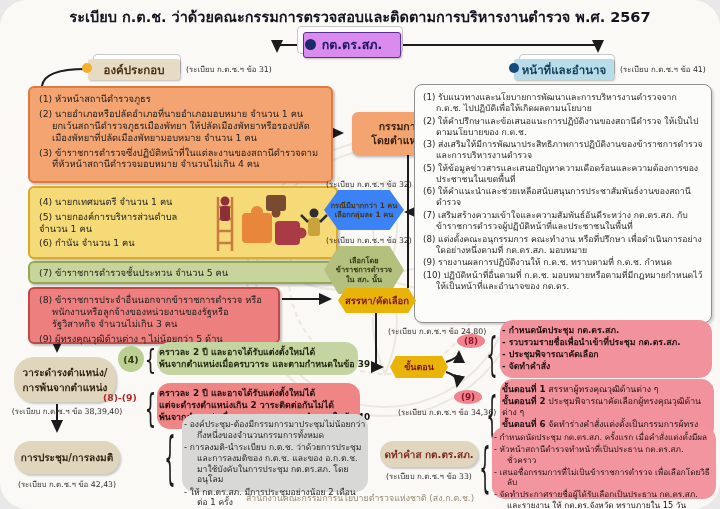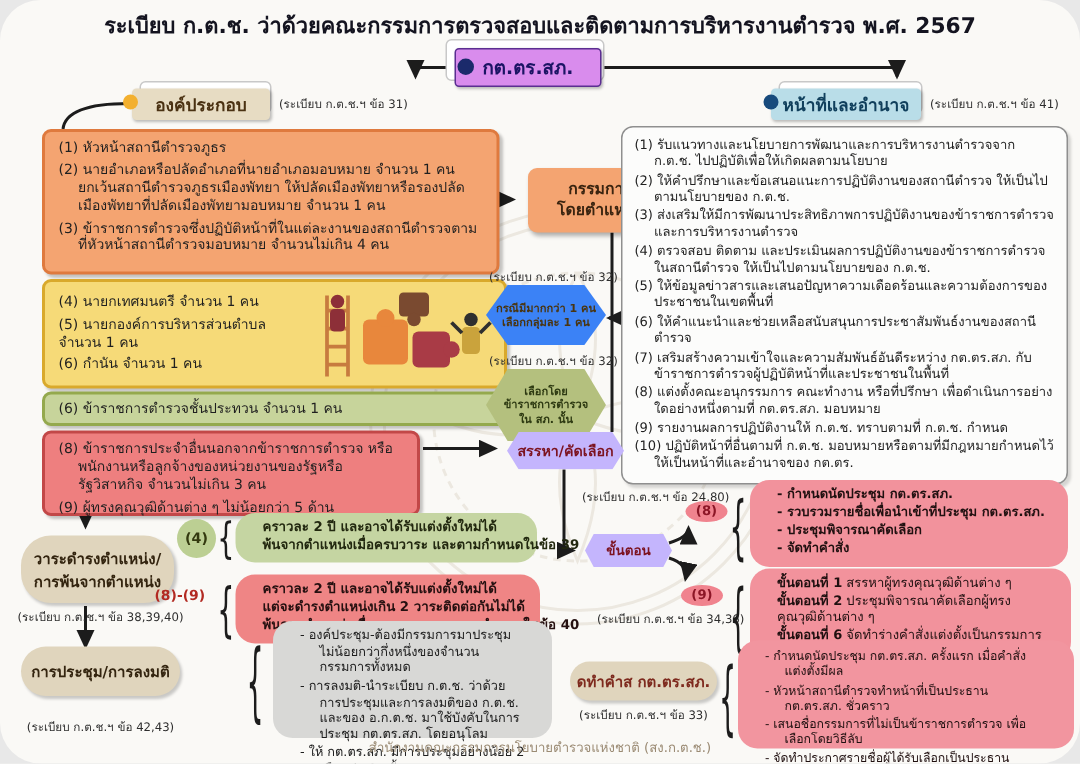--- a/index.html
+++ b/index.html
@@ -32,27 +32,27 @@
   .dutybox .li{margin-bottom:1.5px;}
   .exofficio{background:#f4a471;border-radius:6px;display:flex;align-items:center;justify-content:center;
              text-align:center;font-weight:bold;font-size:10.5px;color:#3a2410;line-height:1.25;
              box-shadow:1.5px 2px 3px rgba(0,0,0,.3);}
   .hex{clip-path:polygon(18% 0,82% 0,100% 50%,82% 100%,18% 100%,0 50%);
        display:flex;align-items:center;justify-content:center;text-align:center;
        font-size:7.4px;font-weight:bold;line-height:1.25;white-space:pre-line;}
   .hex-yellow{background:#3b82f6;color:#4a3510;}
   .hex-green{background:#b4c07e;color:#2e3a12;}
   .lens{clip-path:polygon(10% 0,90% 0,100% 50%,90% 100%,10% 100%,0 50%);
-        background:#c4b5fd;color:#7c1320;font-weight:bold;display:flex;align-items:center;
+        background:#eab308;color:#7c1320;font-weight:bold;display:flex;align-items:center;
         justify-content:center;font-size:9.5px;}
   .spill{background:#f0838e;border-radius:50%;color:#8c1626;font-weight:bold;font-size:8.8px;
          display:flex;align-items:center;justify-content:center;}
   .gcirc{background:#bccf93;border-radius:50%;color:#33390f;font-weight:bold;font-size:9.5px;
          display:flex;align-items:center;justify-content:center;}
-  .bubble{border-radius:13px;padding:5px 18px;line-height:1.25;}
+  .bubble{border-radius:13px;padding:5px 2px;line-height:1.25;}
   .bub-pink{background:#f2929c;color:#201010;font-size:8.7px;font-weight:600;}
   .bub-pink .li{margin-bottom:1px;white-space:nowrap;}
   .bub-green{background:#c5d5a2;color:#22280f;font-size:8.9px;font-weight:600;}
   .bub-red{background:#ef8585;color:#251010;font-size:8.9px;font-weight:600;}
   .bub-gray{background:#d8d8d6;color:#1d1d1d;font-size:8.5px;}
   .bub-gray .li,.bub-ch .li{white-space:normal;margin-bottom:2px;}
   .bub-ch{background:#f2959f;color:#201010;font-size:8.2px;}
   .nowrapli .li{white-space:nowrap;margin-bottom:1px;}
   .capsule{background:#e0d5bd;border-radius:20px;display:flex;flex-direction:column;align-items:center;
            justify-content:center;font-weight:bold;color:#33240f;text-align:center;
@@ -156,21 +156,21 @@
     <rect x="58" y="6" width="20" height="16" rx="3" fill="#7a4a30"></rect>
     <circle cx="68" cy="24" r="4.5" fill="#7a4a30"></circle>
     <circle cx="106" cy="24" r="4.5" fill="#2f2f2f"></circle>
     <rect x="100" y="29" width="12" height="18" rx="3" fill="#caa33c"></rect>
     <line x1="100" y1="33" x2="93" y2="26" stroke="#2f2f2f" stroke-width="2.5"></line>
     <line x1="112" y1="33" x2="119" y2="26" stroke="#2f2f2f" stroke-width="2.5"></line>
   </svg>
 
   <div class="el abox box-green" style="left:28px;top:261px;width:310px;height:23px;">
     <div>
-        <div class="li">(6) ข้าราชการตำรวจชั้นประทวน จำนวน 1 คน</div>
+        <div class="li">(7) ข้าราชการตำรวจชั้นประทวน จำนวน 5 คน</div>
       </div>
   </div>
 
   <div class="el abox box-red" style="left:28px;top:287px;width:252px;height:57px;">
     <div>
         <div class="li hang">(8) ข้าราชการประจำอื่นนอกจากข้าราชการตำรวจ หรือพนักงานหรือลูกจ้างของหน่วยงานของรัฐหรือรัฐวิสาหกิจ จำนวนไม่เกิน 3 คน</div>
         <div class="li hang">(9) ผู้ทรงคุณวุฒิด้านต่าง ๆ ไม่น้อยกว่า 5 ด้าน</div>
       </div>
   </div>
 
@@ -183,21 +183,20 @@
   <div class="el ref refcenter" style="left:326px;top:234px;width:84px;">(ระเบียบ ก.ต.ช.ฯ ข้อ 32)</div>
   <div class="el hex hex-green" style="left:324px;top:246px;width:80px;height:48px;">เลือกโดย
 ข้าราชการตำรวจ
 ใน สภ. นั้น</div>
 
   <div class="el dutybox" style="left:414px;top:84px;width:298px;height:239px;">
     <div>
         <div class="li hang">(1) รับแนวทางและนโยบายการพัฒนาและการบริหารงานตำรวจจาก ก.ต.ช. ไปปฏิบัติเพื่อให้เกิดผลตามนโยบาย</div>
         <div class="li hang">(2) ให้คำปรึกษาและข้อเสนอแนะการปฏิบัติงานของสถานีตำรวจ ให้เป็นไปตามนโยบายของ ก.ต.ช.</div>
         <div class="li hang">(3) ส่งเสริมให้มีการพัฒนาประสิทธิภาพการปฏิบัติงานของข้าราชการตำรวจและการบริหารงานตำรวจ</div>
-        <div class="li hang">(4) ตรวจสอบ ติดตาม และประเมินผลการปฏิบัติงานของข้าราชการตำรวจในสถานีตำรวจ ให้เป็นไปตามนโยบายของ ก.ต.ช.</div>
         <div class="li hang">(5) ให้ข้อมูลข่าวสารและเสนอปัญหาความเดือดร้อนและความต้องการของประชาชนในเขตพื้นที่</div>
         <div class="li hang">(6) ให้คำแนะนำและช่วยเหลือสนับสนุนการประชาสัมพันธ์งานของสถานีตำรวจ</div>
         <div class="li hang">(7) เสริมสร้างความเข้าใจและความสัมพันธ์อันดีระหว่าง กต.ตร.สภ. กับข้าราชการตำรวจผู้ปฏิบัติหน้าที่และประชาชนในพื้นที่</div>
         <div class="li hang">(8) แต่งตั้งคณะอนุกรรมการ คณะทำงาน หรือที่ปรึกษา เพื่อดำเนินการอย่างใดอย่างหนึ่งตามที่ กต.ตร.สภ. มอบหมาย</div>
         <div class="li hang">(9) รายงานผลการปฏิบัติงานให้ ก.ต.ช. ทราบตามที่ ก.ต.ช. กำหนด</div>
         <div class="li hang">(10) ปฏิบัติหน้าที่อื่นตามที่ ก.ต.ช. มอบหมายหรือตามที่มีกฎหมายกำหนดไว้ให้เป็นหน้าที่และอำนาจของ กต.ตร.</div>
       </div>
   </div>
 
   <div class="el lens" style="left:338px;top:288px;width:78px;height:25px;">สรรหา/คัดเลือก</div>
@@ -242,21 +241,21 @@
   <div class="el badge89" style="left:103px;top:392px;">(8)-(9)</div>
   <div class="el brace" style="left:144px;top:384px;width:13px;height:46px;transform:scaleY(2.2);"></div>
   <div class="el bubble bub-red nowrapli" style="left:157px;top:383px;width:203px;height:46px;">
     <div>
         <div class="li">คราวละ 2 ปี และอาจได้รับแต่งตั้งใหม่ได้</div>
         <div class="li">แต่จะดำรงตำแหน่งเกิน 2 วาระติดต่อกันไม่ได้</div>
         <div class="li">พ้นจากตำแหน่งเมื่อครบวาระ และตามกำหนดในข้อ 40</div>
       </div>
   </div>
 
-  <div class="el capsule" style="left:14px;top:431px;width:106px;height:33px;font-size:10px;">การประชุม/การลงมติ</div>
+  <div class="el capsule" style="left:14px;top:441px;width:106px;height:33px;font-size:10px;">การประชุม/การลงมติ</div>
   <div class="el ref refcenter" style="left:4px;top:478px;width:126px;">(ระเบียบ ก.ต.ช.ฯ ข้อ 42,43)</div>
   <div class="el brace" style="left:163px;top:420px;width:14px;height:70px;transform:scaleY(3.2);"></div>
   <div class="el bubble bub-gray" style="left:182px;top:414px;width:186px;height:78px;">
     <div>
         <div class="li hang">- องค์ประชุม-ต้องมีกรรมการมาประชุมไม่น้อยกว่ากึ่งหนึ่งของจำนวนกรรมการทั้งหมด</div>
         <div class="li hang">- การลงมติ-นำระเบียบ ก.ต.ช. ว่าด้วยการประชุมและการลงมติของ ก.ต.ช. และของ อ.ก.ต.ช. มาใช้บังคับในการประชุม กต.ตร.สภ. โดยอนุโลม</div>
         <div class="li hang">- ให้ กต.ตร.สภ. มีการประชุมอย่างน้อย 2 เดือนต่อ 1 ครั้ง</div>
       </div>
   </div>
 

